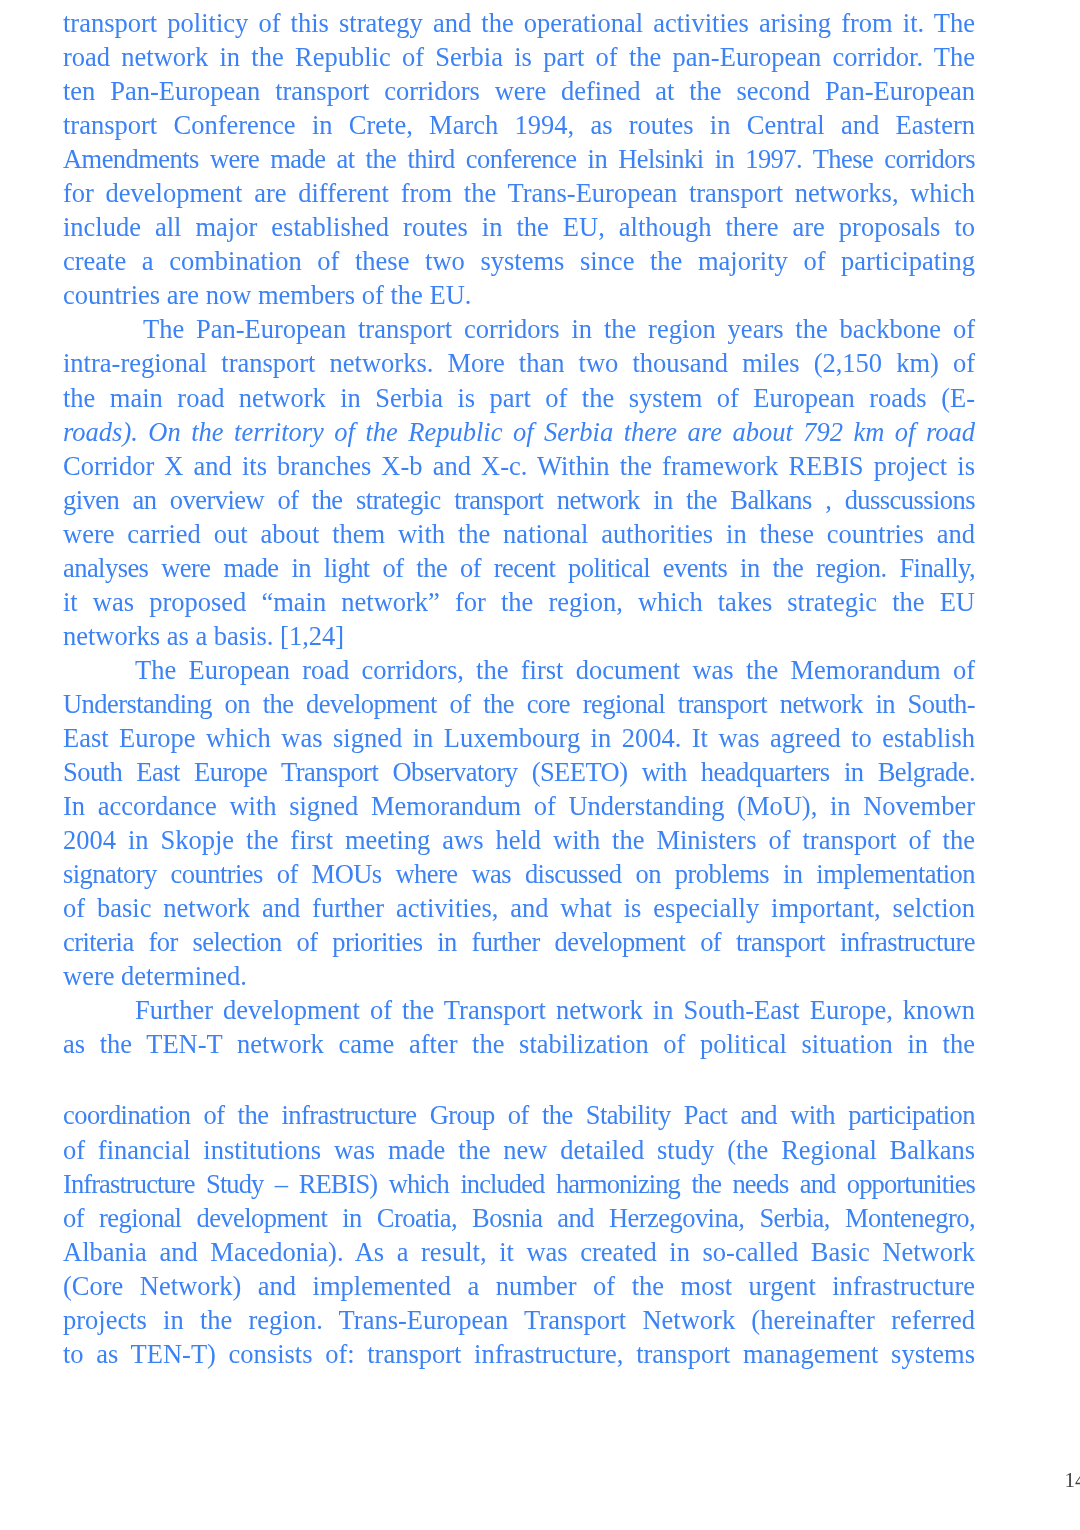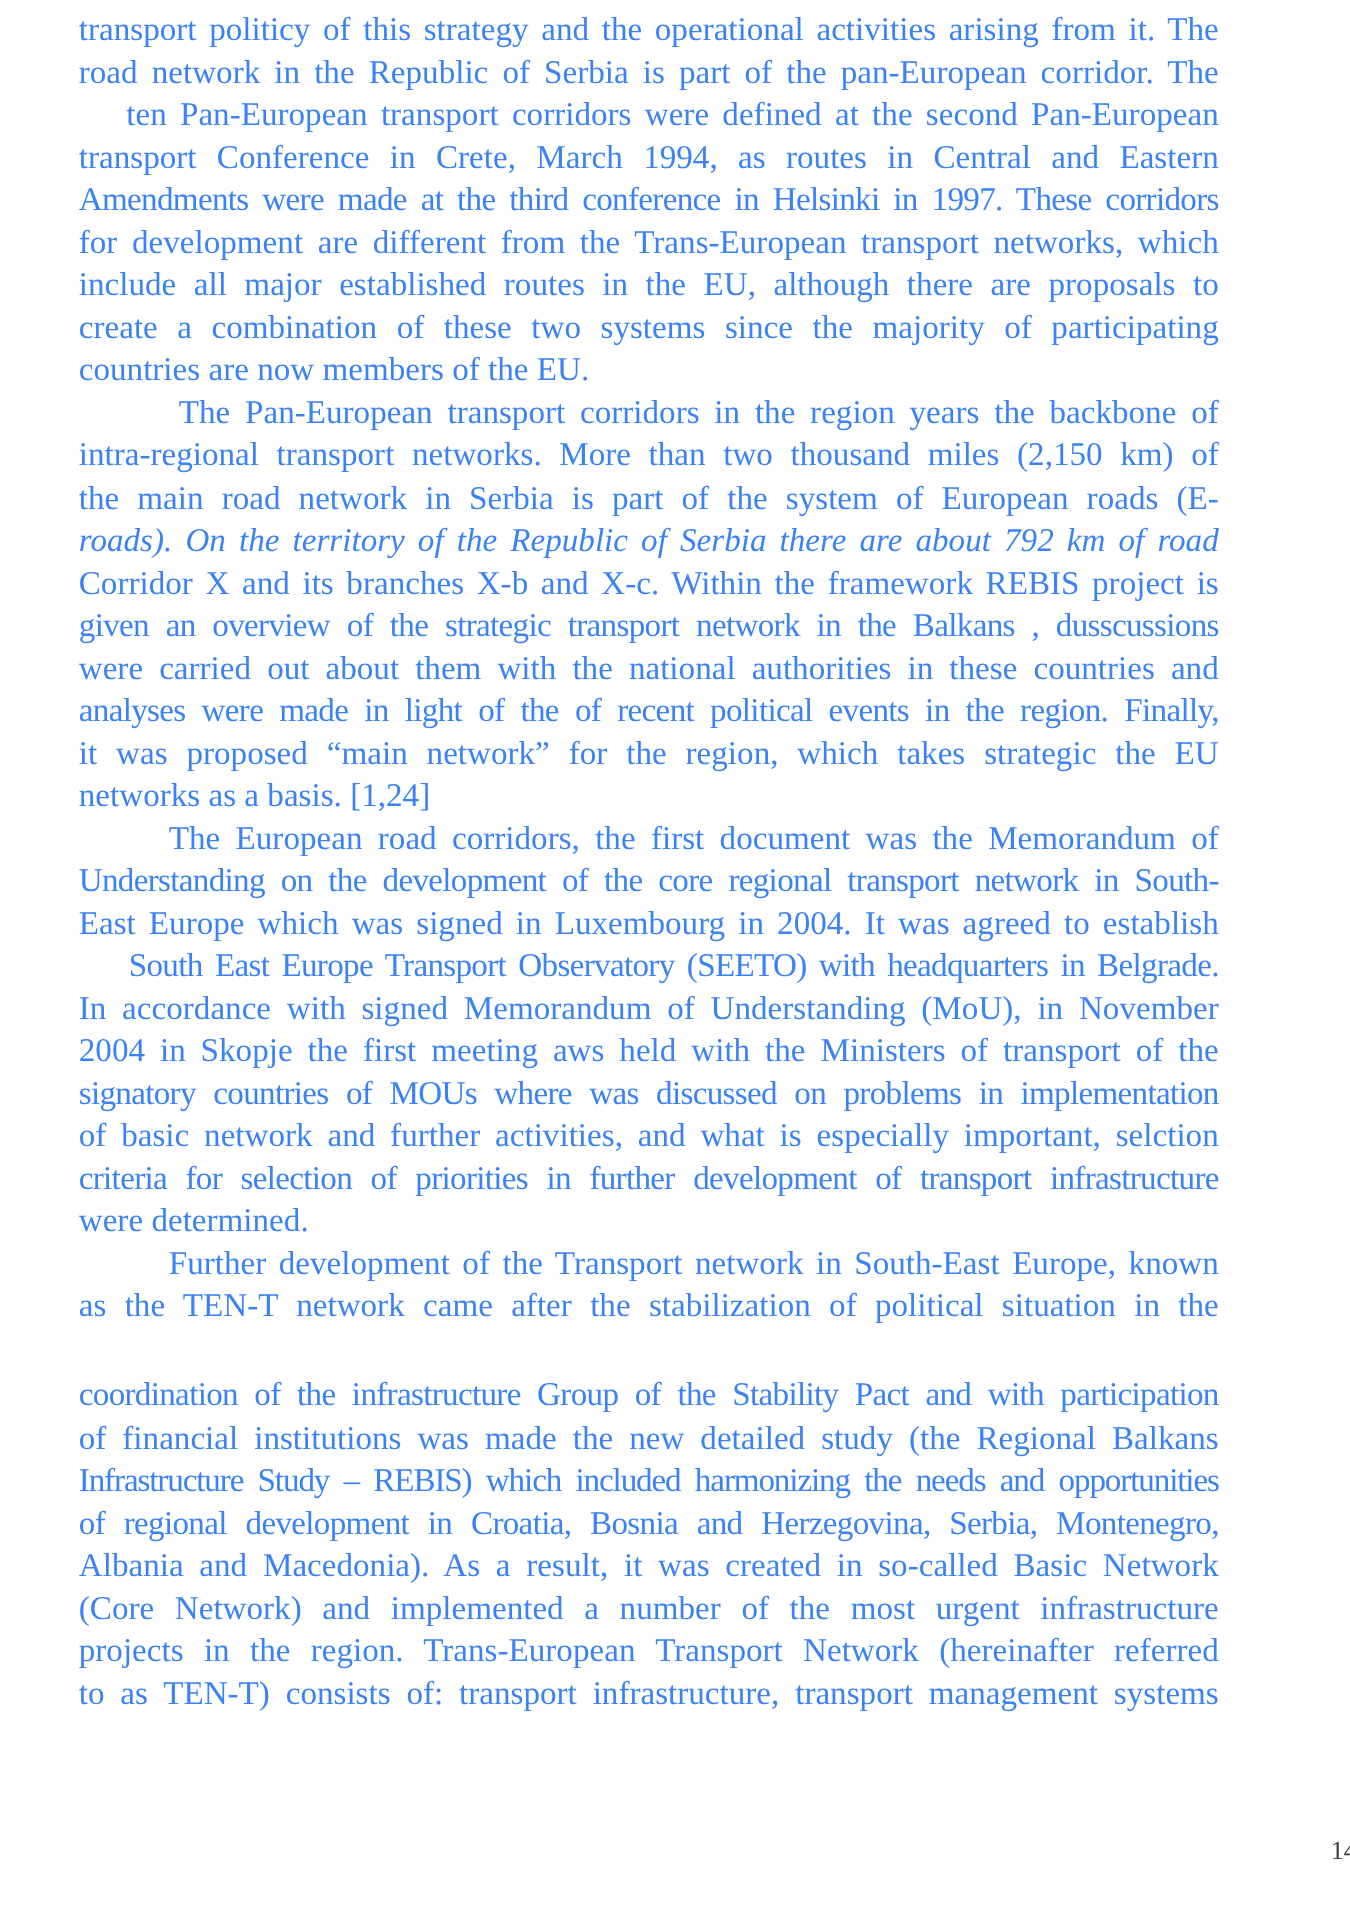--- a/index.html
+++ b/index.html
@@ -23,21 +23,21 @@
     font-family: "Liberation Serif", "DejaVu Serif", serif; font-size: 21px; color: #404040;
   }
 </style>
 </head>
 <body>
 
 <div class="page">
   <div>
     <span class="line" style="white-space: normal;">transport politicy of this strategy and the operational activities arising from it. The</span>
     <span class="line" style="white-space: normal;">road network in the Republic of Serbia is part of the pan-European corridor. The</span>
-    <span class="line" style="white-space: normal; margin-left: 38px;">ten Pan-European transport corridors were defined at the second Pan-European</span>
+    <span class="line" style="white-space: normal;">ten Pan-European transport corridors were defined at the second Pan-European</span>
     <span class="line" style="white-space: normal;">transport Conference in Crete, March 1994, as routes in Central and Eastern</span>
     <span class="line condensed" style="white-space: normal;">Amendments were made at the third conference in Helsinki in 1997. These corridors</span>
     <span class="line" style="white-space: normal;">for development are different from the Trans-European transport networks, which</span>
     <span class="line" style="white-space: normal;">include all major established routes in the EU, although there are proposals to</span>
     <span class="line" style="white-space: normal;">create a combination of these two systems since the majority of participating</span>
     <span class="line last" style="white-space: normal;">countries are now members of the EU.</span>
   </div>
   <div>
     <span class="line indent-wide" style="white-space: normal;">The Pan-European transport corridors in the region years the backbone of</span>
     <span class="line" style="white-space: normal;">intra-regional transport networks. More than two thousand miles (2,150 km) of</span>
@@ -47,21 +47,21 @@
     <span class="line condensed" style="white-space: normal;">given an overview of the strategic transport network in the Balkans , dusscussions</span>
     <span class="line" style="white-space: normal;">were carried out about them with the national authorities in these countries and</span>
     <span class="line condensed" style="white-space: normal;">analyses were made in light of the of recent political events in the region. Finally,</span>
     <span class="line" style="white-space: normal;">it was proposed “main network” for the region, which takes strategic the EU</span>
     <span class="line last" style="white-space: normal;">networks as a basis. [1,24]</span>
   </div>
   <div>
     <span class="line indent" style="white-space: normal;">The European road corridors, the first document was the Memorandum of</span>
     <span class="line condensed" style="white-space: normal;">Understanding on the development of the core regional transport network in South-</span>
     <span class="line" style="white-space: normal;">East Europe which was signed in Luxembourg in 2004. It was agreed to establish</span>
-    <span class="line condensed" style="white-space: normal; margin-left: 40px;">South East Europe Transport Observatory (SEETO) with headquarters in Belgrade.</span>
+    <span class="line condensed" style="white-space: normal;">South East Europe Transport Observatory (SEETO) with headquarters in Belgrade.</span>
     <span class="line" style="white-space: normal;">In accordance with signed Memorandum of Understanding (MoU), in November</span>
     <span class="line" style="white-space: normal;">2004 in Skopje the first meeting aws held with the Ministers of transport of the</span>
     <span class="line condensed" style="white-space: normal;">signatory countries of MOUs where was discussed on problems in implementation</span>
     <span class="line" style="white-space: normal;">of basic network and further activities, and what is especially important, selction</span>
     <span class="line condensed" style="white-space: normal;">criteria for selection of priorities in further development of transport infrastructure</span>
     <span class="line last" style="white-space: normal;">were  determined.</span>
   </div>
   <div>
     <span class="line indent" style="white-space: normal;">Further development of the Transport network in South-East Europe, known</span>
     <span class="line" style="white-space: normal;">as the TEN-T network came after the stabilization of political situation in the</span>

